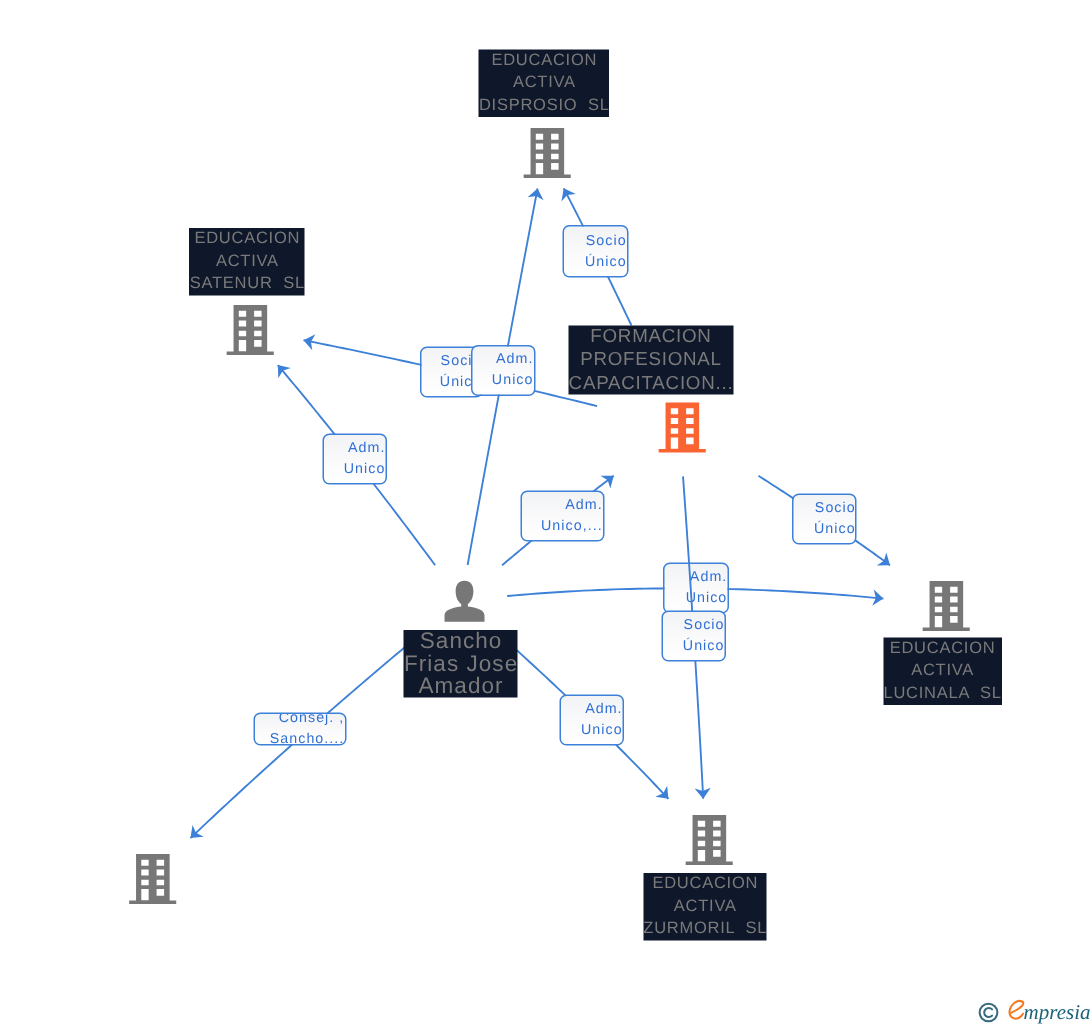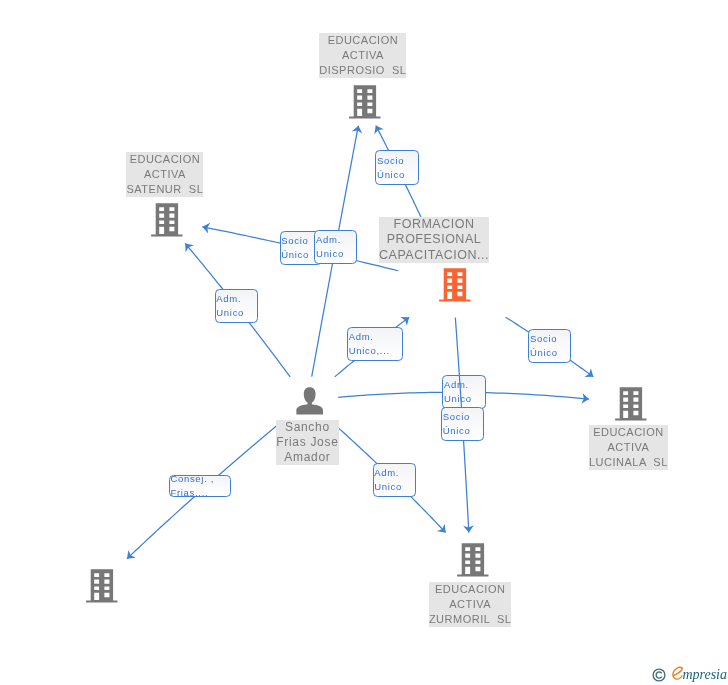--- a/index.html
+++ b/index.html
@@ -4,27 +4,27 @@
 <title>Company relations graph</title>
 <style>
   html,body{margin:0;padding:0;background:#ffffff;}
   *{-webkit-font-smoothing:antialiased;}
   body{width:728px;height:685px;font-family:"Liberation Sans",sans-serif;overflow:hidden;}
   #stage{position:relative;width:728px;height:685px;background:#fff;}
   svg.edges{position:absolute;left:0;top:0;width:728px;height:685px;display:block;}
   .node-icon{position:absolute;}
   .label-wrap{position:absolute;display:flex;justify-content:center;}
   .node-label{text-align:center;color:#7a7a7a;font-size:11px;line-height:15px;
-              letter-spacing:.5px;white-space:pre;background:#e5e5e5;}
+              letter-spacing:.5px;white-space:pre;background:#0f172a;}
   .node-label.big{font-size:12.5px;line-height:15.2px;}
-  .node-label.person{font-size:12px;line-height:15px;letter-spacing:.7px;}
+  .node-label.person{font-size:15px;line-height:15px;letter-spacing:.7px;}
   .rel{position:absolute;border:1.5px solid #3d80d7;border-radius:4.5px;
        background:linear-gradient(180deg,#f2f3f5 0%,#fbfbfc 60%,#ffffff 100%);
        color:#3070d4;font-size:9.5px;letter-spacing:.7px;text-align:center;box-sizing:border-box;
-       display:flex;flex-direction:column;justify-content:center;align-items:flex-start;overflow:hidden;}
+       display:flex;flex-direction:column;justify-content:center;align-items:flex-end;overflow:hidden;}
   .rel span{display:block;line-height:14px;white-space:pre;padding-left:.7px;}
   .watermark{position:absolute;display:flex;align-items:center;}
 </style>
 </head>
 <body>
 
 <div id="stage">
   <div class="watermark" style="left:651px;top:658px;z-index:200;">
     <svg width="16" height="16" viewBox="0 0 16 16" style="display:block;margin-top:4.4px">
       <circle cx="8" cy="8" r="5.9" fill="none" stroke="#396b7e" stroke-width="1.35"></circle>
@@ -111,21 +111,21 @@
     <div class="rel" style="left: 372.5px; top: 463.1px; width: 43.6px; height: 34.4px; z-index: 18;">
       <span>Adm.</span>
       <span>Unico</span>
     </div>
     <svg class="edges" viewBox="0 0 728 685" style="z-index: 19;">
       <path d="M 276.93 425.59 L 273.65 428.32 L 270.38 431.05 L 267.12 433.79 L 263.86 436.53 L 260.61 439.26 L 257.36 442.00 L 254.12 444.74 L 250.89 447.49 L 247.66 450.23 L 244.44 452.98 L 241.23 455.73 L 238.03 458.48 L 234.83 461.23 L 231.63 463.99 L 228.45 466.74 L 225.27 469.50 L 222.09 472.26 L 218.93 475.02 L 215.77 477.79 L 212.61 480.55 L 209.47 483.32 L 206.33 486.09 L 203.19 488.86 L 200.07 491.63 L 196.95 494.40 L 193.83 497.18 L 190.72 499.96 L 187.62 502.74 L 184.53 505.52 L 181.44 508.30 L 178.36 511.09 L 175.29 513.87 L 172.22 516.66 L 169.16 519.45 L 166.10 522.24 L 163.05 525.04 L 160.01 527.83 L 156.98 530.63 L 153.95 533.43 L 150.93 536.23 L 147.91 539.04 L 144.90 541.84 L 141.90 544.65 L 138.90 547.46 L 135.91 550.27 L 132.93 553.08 L 129.96 555.89 L 126.99 558.71" stroke="#3d80d7" stroke-width="1.25" fill="none"></path>
       <path d="M 126.99 558.71 L 135.78 557.81 L 130.64 555.24 L 128.35 549.97 Z" fill="#3d80d7"></path>
     </svg>
     <div class="rel" style="left: 168.7px; top: 475.1px; width: 61.9px; height: 22px; z-index: 20;">
       <span>Consej. ,</span>
-      <span>Frias....</span>
+      <span>Sancho....</span>
     </div>
     <div class="node-icon" style="left: 348.35px; top: 84px; z-index: 100;">
       <svg width="34" height="36" viewBox="0 0 34 36" style="display: block;">
         <path fill="#777777" fill-rule="evenodd" d="M5.7 1.3 H28.1 V32.4 H32.5 V34.6 H1.1 V32.4 H5.7 Z M9.2 5.2 H14.1 V9.1 H9.2 Z M19.4 5.2 H24.4 V9.1 H19.4 Z M9.2 11.6 H14.1 V15.7 H9.2 Z M19.4 11.6 H24.4 V15.7 H19.4 Z M9.2 18.5 H14.1 V22.1 H9.2 Z M19.4 18.5 H24.4 V22.1 H19.4 Z M9.2 24.7 H14.1 V32.1 H9.2 Z M19.4 24.7 H24.4 V29.2 H19.4 Z"></path>
       </svg>
     </div>
     <div class="label-wrap" style="left: 272.9px; top: 33.3px; width: 180px; z-index: 100;">
       <div class="node-label">EDUCACION
 ACTIVA
 DISPROSIO  SL</div>

